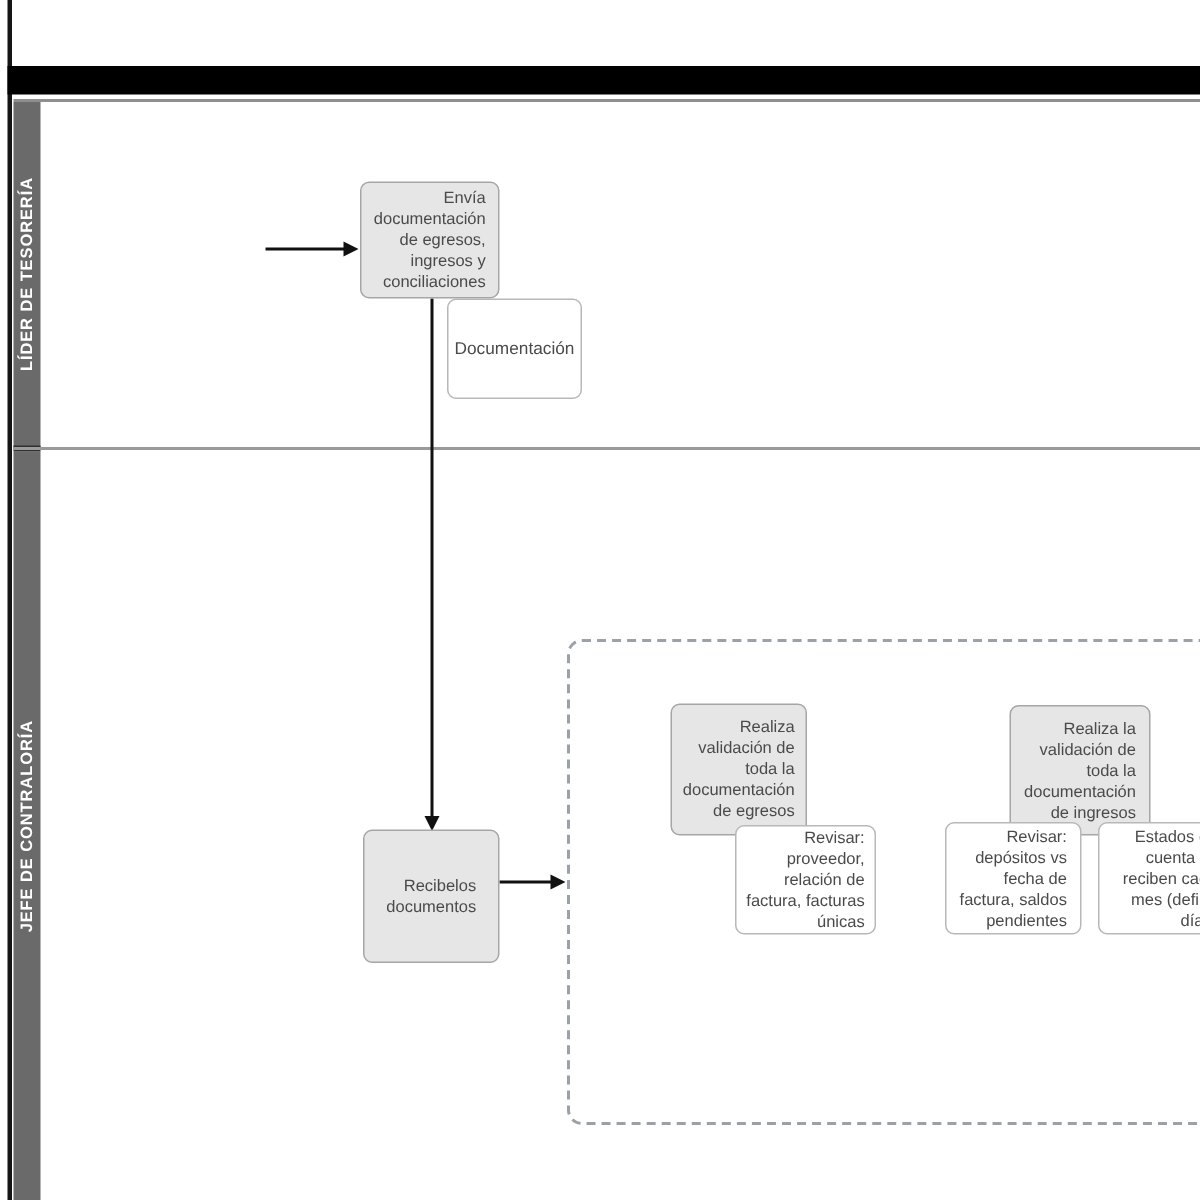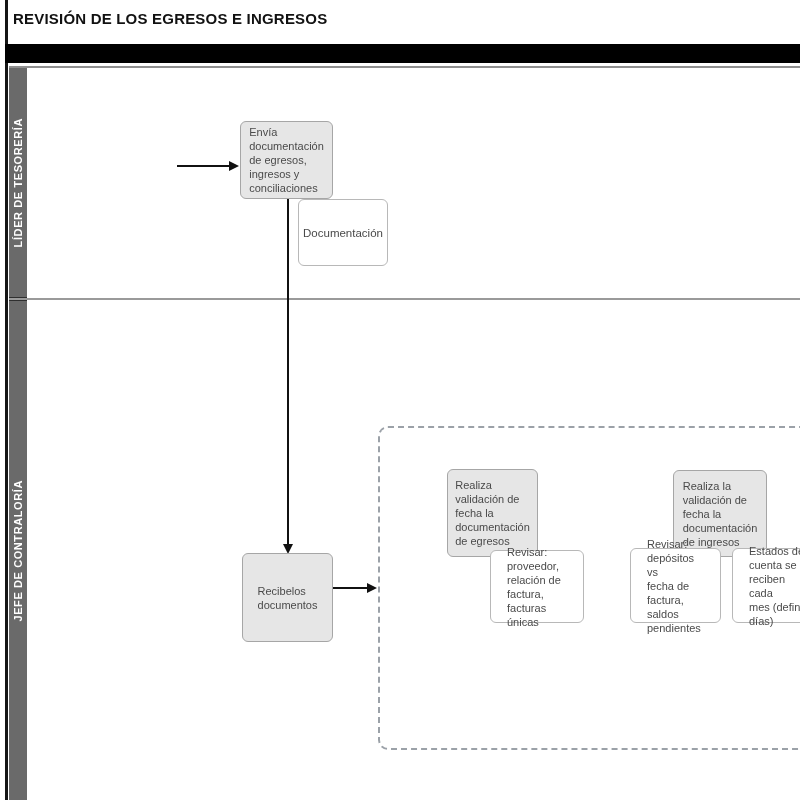--- a/index.html
+++ b/index.html
@@ -50,23 +50,23 @@
   }
   .lane-label {
     writing-mode: vertical-rl; transform: rotate(180deg);
     color: #ffffff; font-size: 11px; font-weight: bold;
     letter-spacing: 0.6px; white-space: nowrap;
   }
   
   .node {
     position: absolute; box-sizing: border-box;
     display: flex; align-items: center; justify-content: center;
-    text-align: left; white-space: pre-line;
+    text-align: right; white-space: pre-line;
     font-size: 11px; line-height: 14px; color: #4a4a4a;
-    border-radius: 6px; padding: 16px;
+    border-radius: 6px; padding: 2px;
   }
   .node.gray { background: #e6e6e6; border: 1px solid #a6a6a6; }
   .node.white { background: #ffffff; border: 1px solid #b8b8b8; }
   #start-node {
     position: absolute; left: 81px; top: 142px; width: 96px; height: 47px;
     box-sizing: border-box; background: #ffffff;
     border: 2px solid #4f4f4f; border-radius: 24px;
     display: flex; align-items: center; justify-content: center;
     font-size: 11px; font-weight: bold; letter-spacing: 1px; color: #4a4a4a;
   }
@@ -101,21 +101,20 @@
   #conn1-head { left: 229px; top: 161px; }
   #conn2-head { left: 283px; top: 544px; }
   #conn3-head { left: 367px; top: 583px; }
 </style>
 </head>
 <body>
 
 <div id="page">
 
   <div id="canvas-edge"></div>
-  <div id="page-title">REVISIÓN DE LOS EGRESOS E INGRESOS</div>
   <div id="header-black-bar"></div>
   <div id="lane-top-border"></div>
 
   <div id="lane1-bar" class="lane-bar">
     <span class="lane-label">LÍDER DE TESORERÍA</span>
   </div>
   <div id="lane2-bar" class="lane-bar">
     <span class="lane-label">JEFE DE CONTRALORÍA</span>
   </div>
   <div id="lane-notch"></div>
@@ -133,26 +132,26 @@
 
   <div id="node-envia" class="node gray">Envía
 documentación
 de egresos,
 ingresos y
 conciliaciones</div>
   <div id="node-recibelos" class="node gray">Recibelos
 documentos</div>
   <div id="node-valida-egresos" class="node gray">Realiza
 validación de
-fecha la
+toda la
 documentación
 de egresos</div>
   <div id="node-valida-ingresos" class="node gray">Realiza la
 validación de
-fecha la
+toda la
 documentación
 de ingresos</div>
 
   <div id="node-documentacion" class="node white">Documentación</div>
   <div id="node-revisar-egresos" class="node white">Revisar:
 proveedor,
 relación de
 factura, facturas
 únicas</div>
   <div id="node-revisar-ingresos" class="node white">Revisar:

